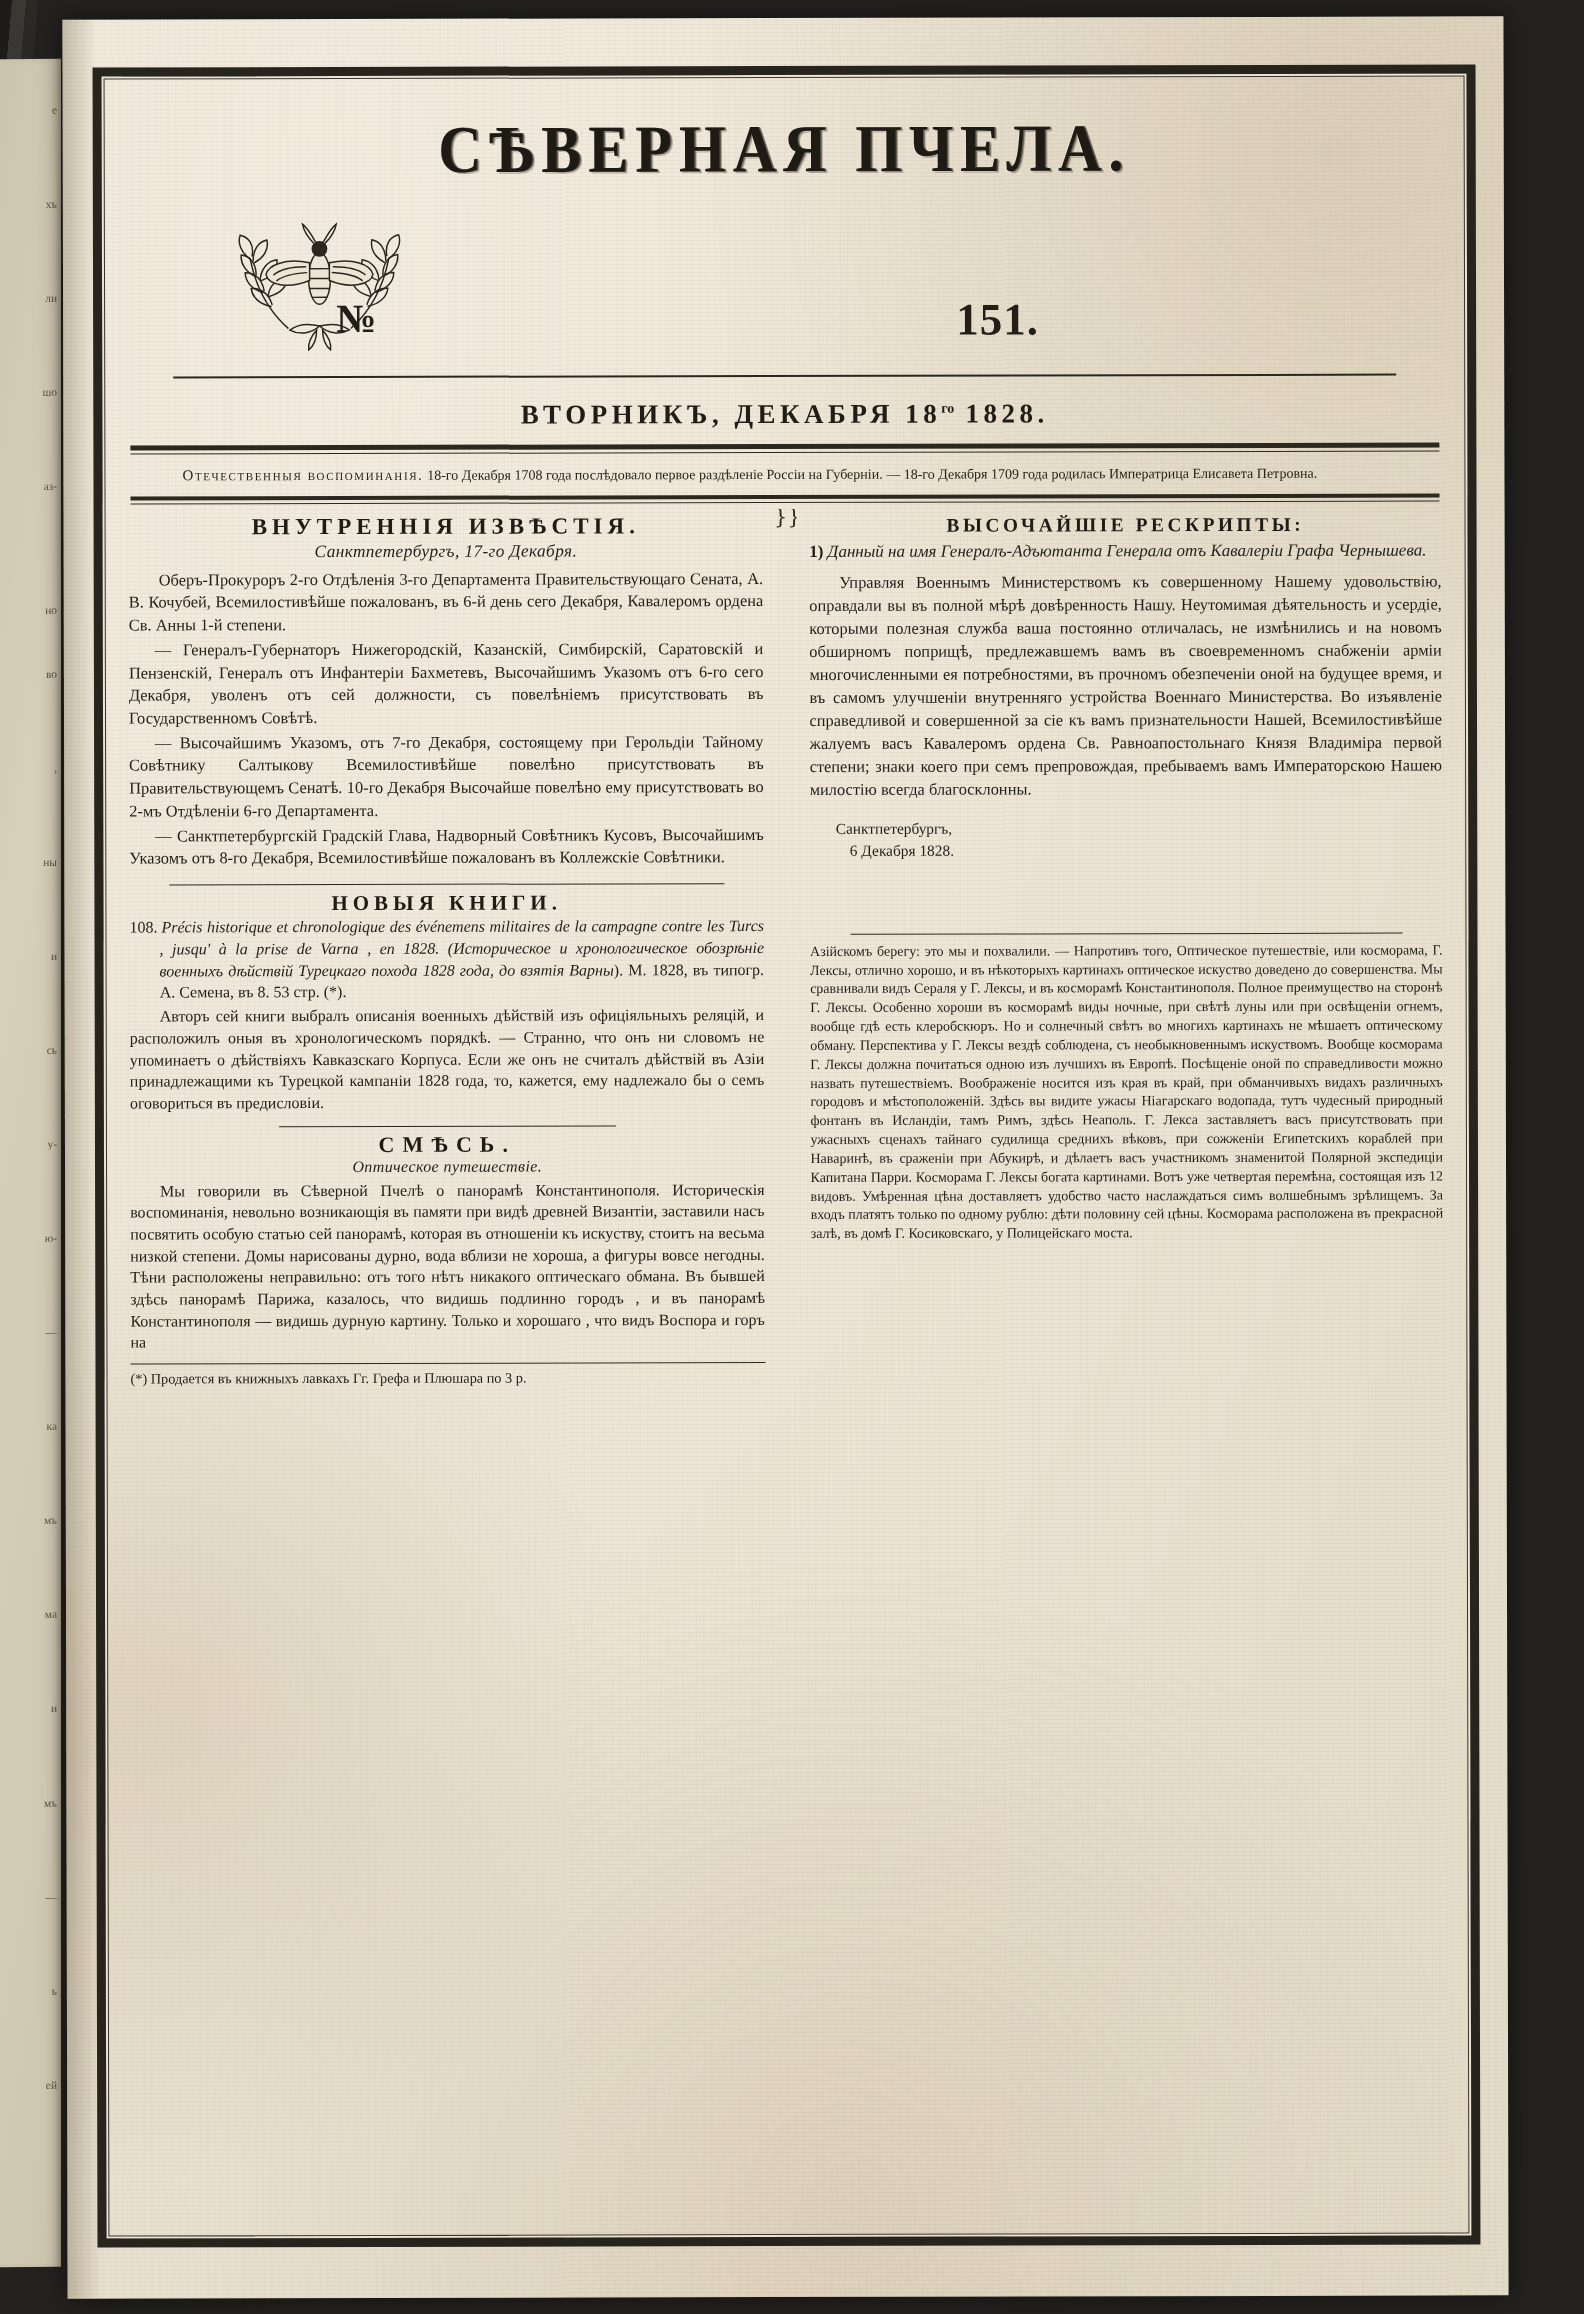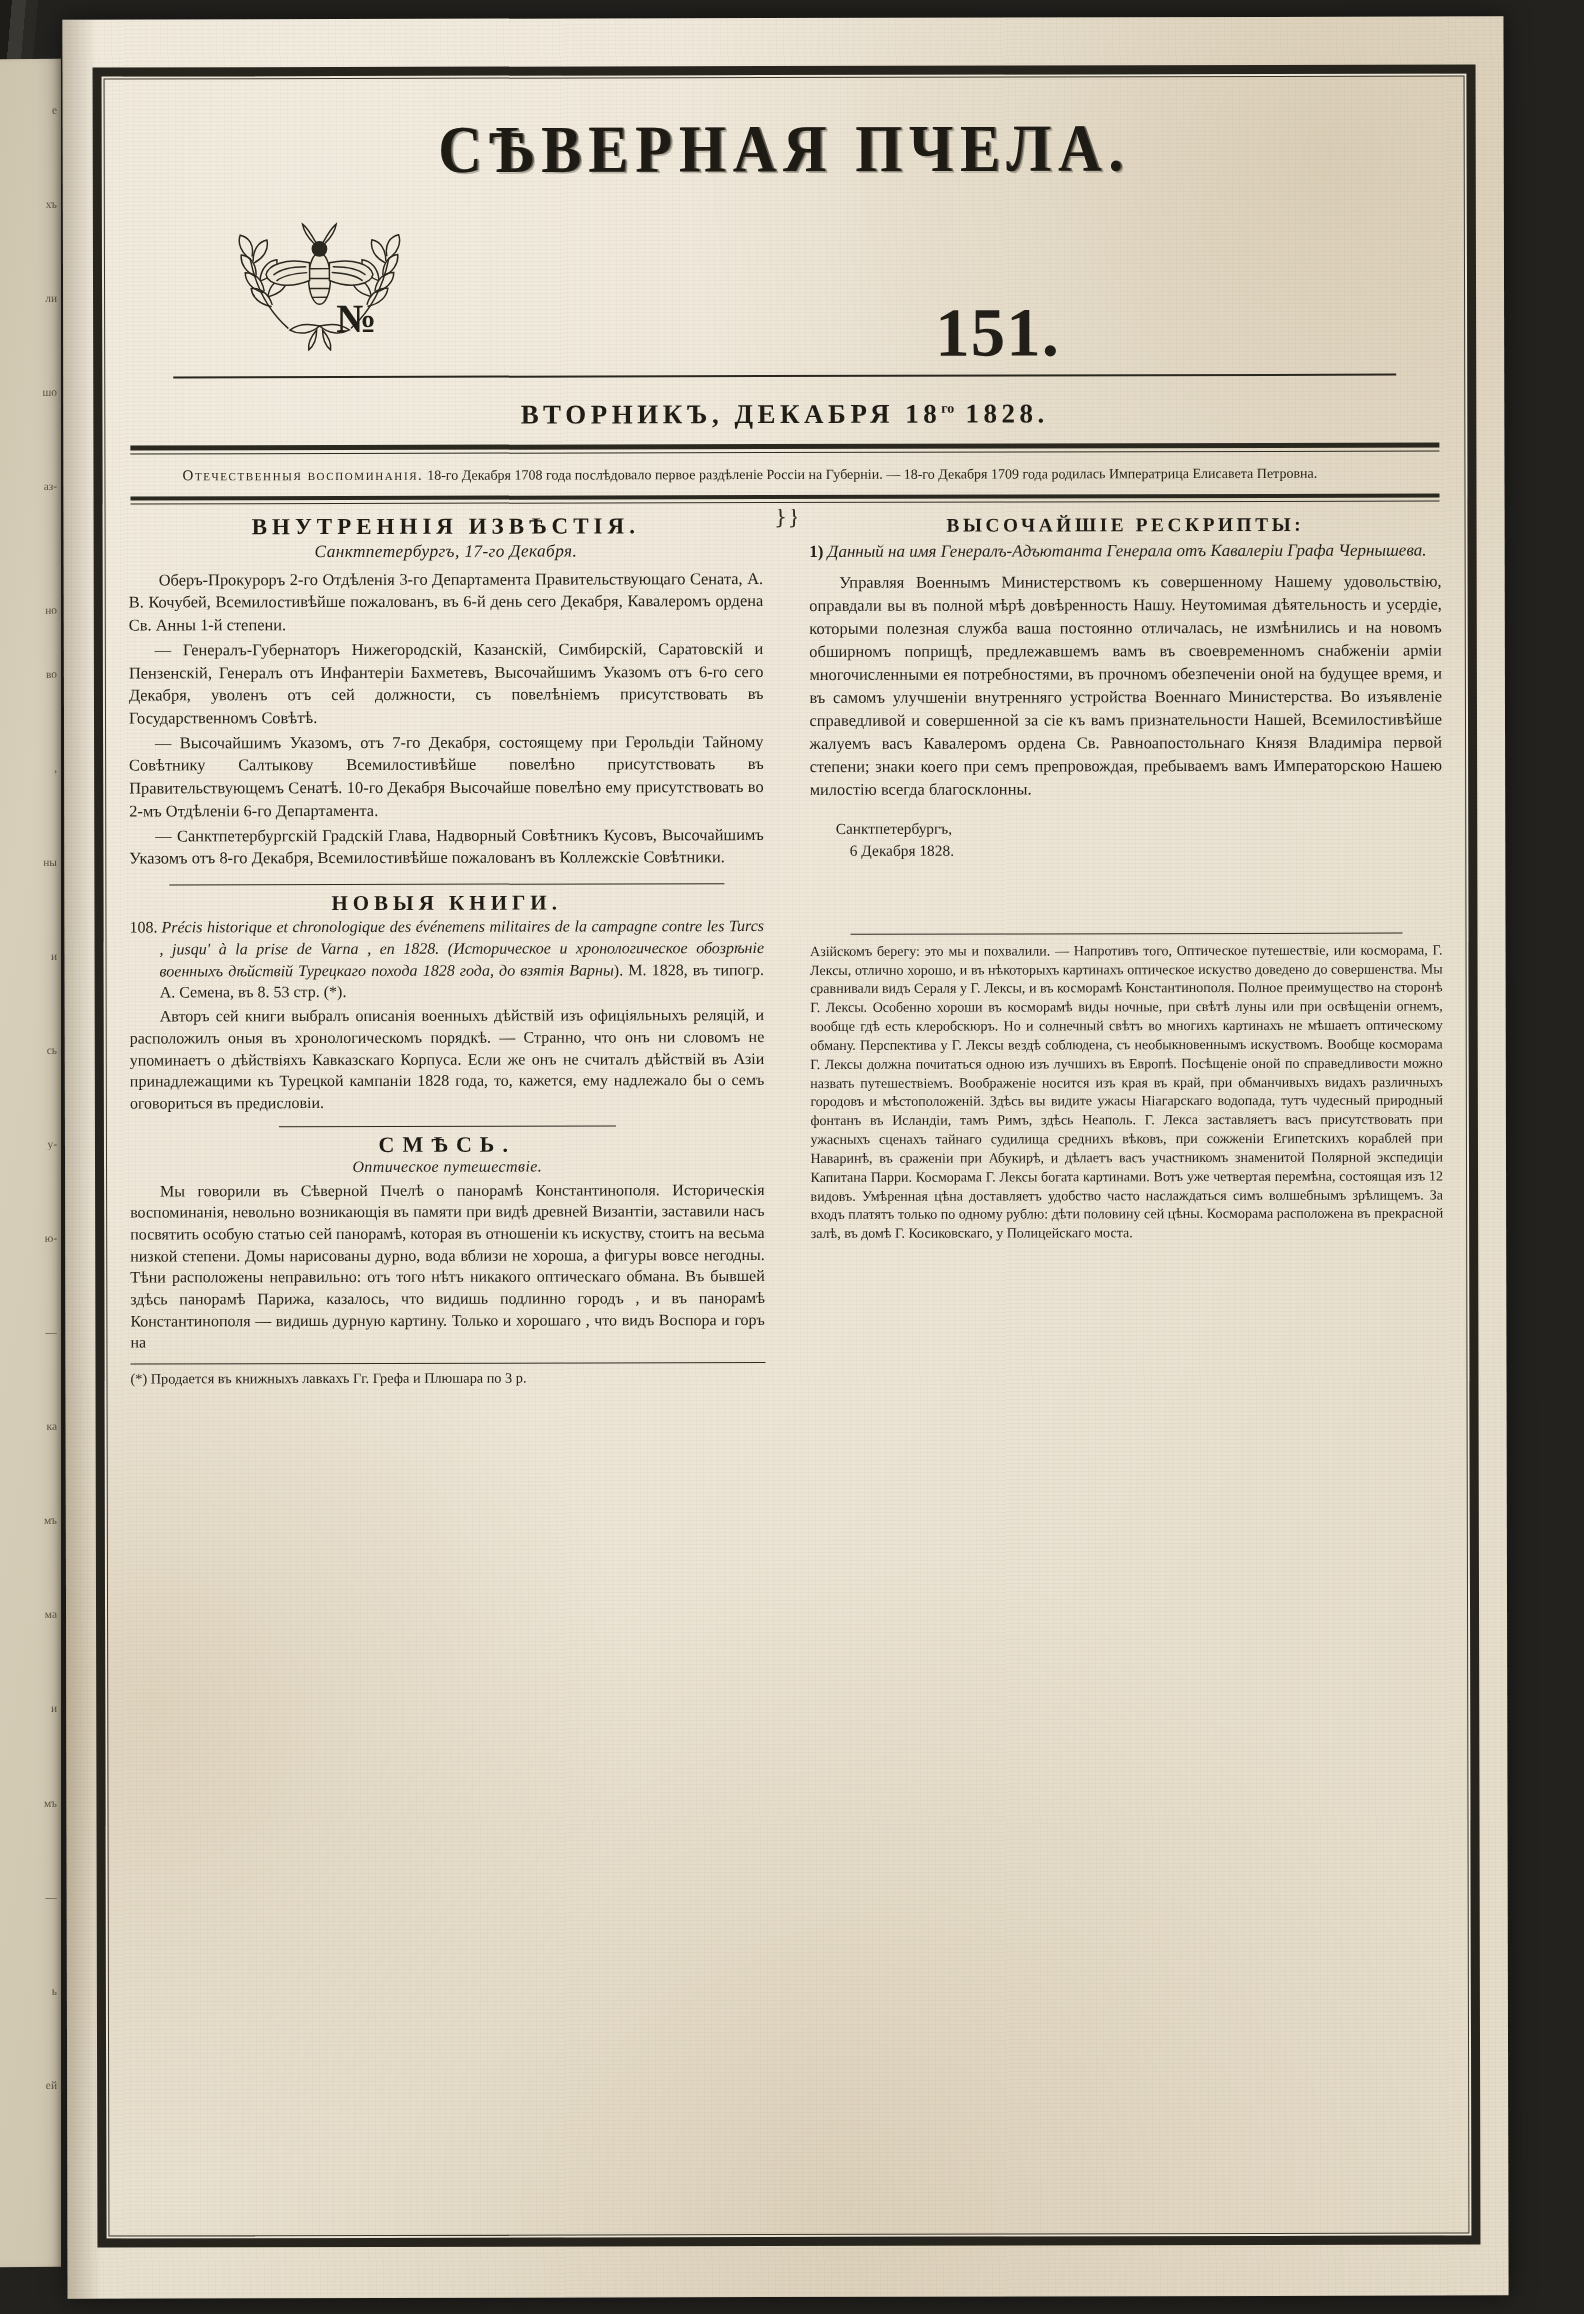--- a/index.html
+++ b/index.html
@@ -109,21 +109,21 @@
     gap: 0; margin: -57px 0 0 0; padding: 0 59px;
     position: relative; height: 71px;
   }
   .numero {
     position: absolute; left: 214px; top: 4px;
     font-size: 40px; font-weight: bold; line-height: 1;
   }
   .issue-no {
     position: absolute; left: 50%; top: 0px;
     transform: translateX(-50%) translateX(213px);
-    font-size: 69px; font-weight: bold; letter-spacing: 1px;
+    font-size: 45px; font-weight: bold; letter-spacing: 1px;
   }
 
   .rule-thin { border: 0; border-top: 2px solid #2a271f; margin: 10px 51px 0 51px; }
 
   .dateline {
     text-align: center; margin: 22px 0 14px 0;
     font-size: 27px; letter-spacing: 4.5px; font-weight: 600;
     color: #201d17;
   }
   .dateline sup { font-size: 14px; letter-spacing: 0; }

